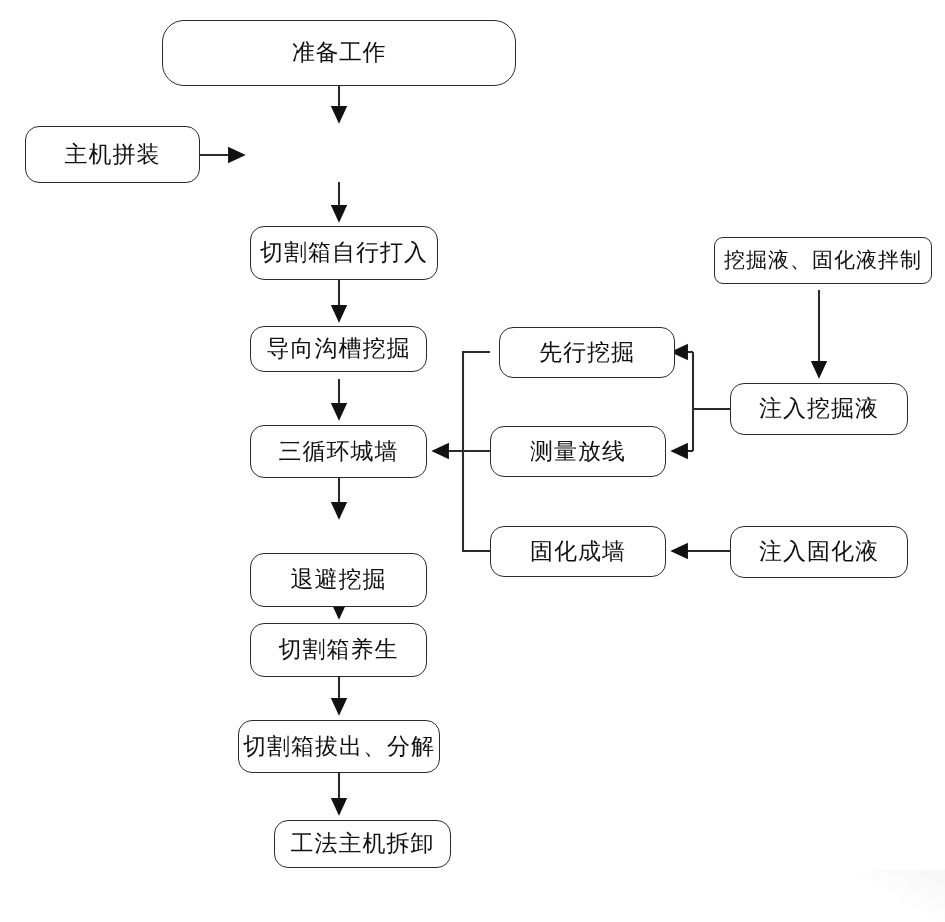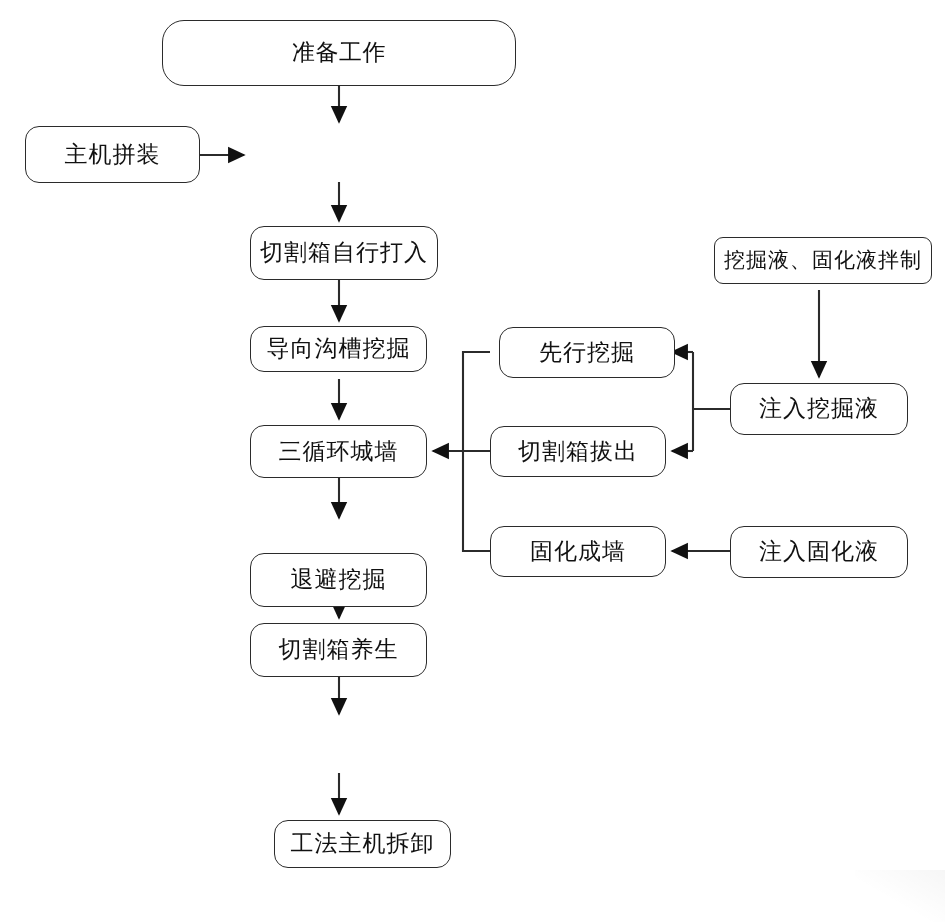--- a/index.html
+++ b/index.html
@@ -126,31 +126,34 @@
   </div>
 
   <div class="node" style="left:250px; top:524px; width:177px; height:54px;margin-top:29px;">
     <span>退避挖掘</span>
   </div>
 
   <div class="node" style="left:250px; top:623px; width:177px; height:54px;">
     <span>切割箱养生</span>
   </div>
 
+  <div class="node" style="left:238px; top:720px; width:202px; height:53px;">
+    <span>切割箱拔出、分解</span>
+  </div>
 
   <div class="node" style="left:250px; top:820px; width:177px; height:48px;margin-left:24px;">
     <span>工法主机拆卸</span>
   </div>
 
   <div class="node" style="left:490px; top:327px; width:176px; height:51px;margin-left:9px;">
     <span>先行挖掘</span>
   </div>
 
   <div class="node" style="left:490px; top:426px; width:176px; height:51px;">
-    <span>切割箱拔出</span>
+    <span>测量放线</span>
   </div>
 
   <div class="node" style="left:490px; top:526px; width:176px; height:51px;">
     <span>固化成墙</span>
   </div>
 
   <div class="node" style="left:714px; top:237px; width:218px; height:47px; font-size:21px;border-radius:9px;">
     <span>挖掘液、固化液拌制</span>
   </div>
 

